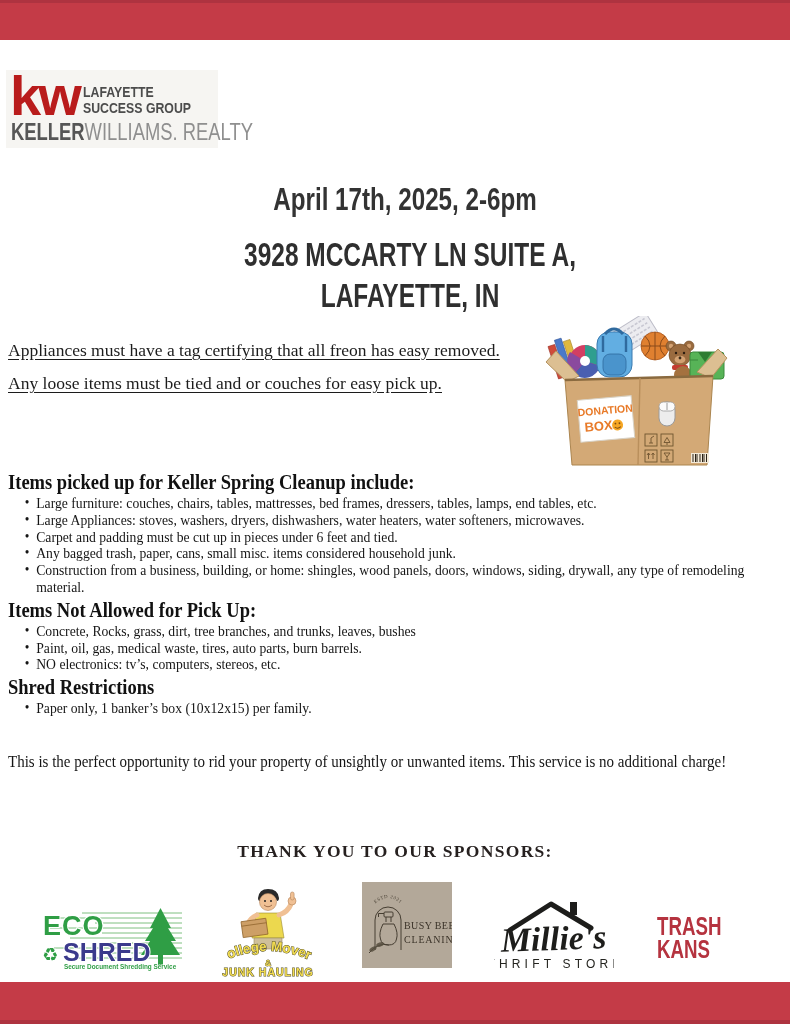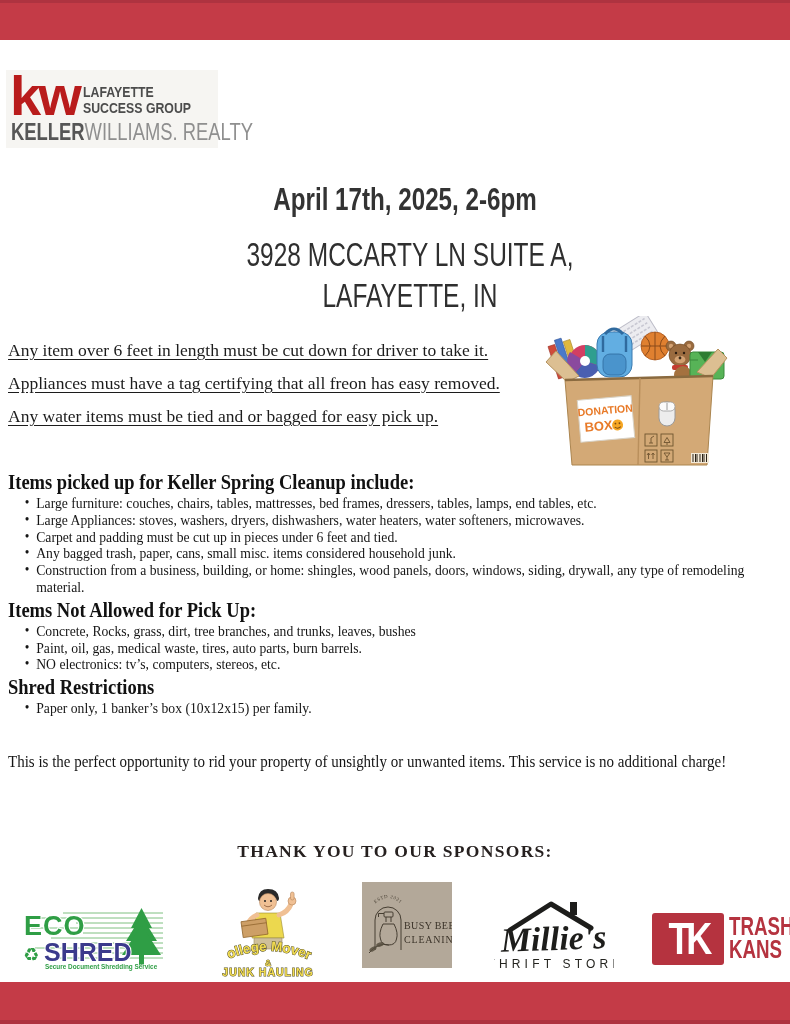--- a/index.html
+++ b/index.html
@@ -28,21 +28,21 @@
   .kw-realty { color:#8f8f8f; }
 
   
   .headline { position:absolute; left:30px; right:0; top:52px; text-align:center;
               font-family:"Liberation Sans",sans-serif; font-weight:bold; color:#2e2e2e; }
   .headline .line { font-size:72px; line-height:62px; white-space:nowrap; transform:scaleX(0.68); }
   .event-date { position:absolute; left:30px; right:10px; top:183px; text-align:center;
                 font-family:"Liberation Sans",sans-serif; font-weight:bold; color:#333; }
   .event-date .line { font-size:31px; line-height:34px; white-space:nowrap; transform:scaleX(0.78); }
   .event-address { position:absolute; left:30px; right:0; top:234px; text-align:center;
-                   font-family:"Liberation Sans",sans-serif; font-weight:normal; color:#2f2f2f; }
+                   font-family:"Liberation Sans",sans-serif; font-weight:bold; color:#2f2f2f; }
   .event-address .line { font-size:34px; line-height:41px; white-space:nowrap; transform:scaleX(0.72); }
 
   
   .rules { position:absolute; left:8px; top:341px; width:548px; font-size:17.5px;
            line-height:19px; color:#1c1c1c; }
   .rule-line { text-decoration:underline; text-underline-offset:3px; margin-bottom:14px;
                white-space:nowrap; }
 
   
   .donation-art { position:absolute; left:543px; top:316px; width:186px; height:152px; }
@@ -59,21 +59,21 @@
 
   .closing { position:absolute; left:8px; top:751px; width:886px; transform:scaleX(0.882);
              transform-origin:0 0; font-size:17px; line-height:22px; color:#151515; }
 
   .sponsors-heading { position:absolute; left:0; right:0; top:841px; text-align:center;
                       font-family:"Liberation Serif",serif; font-weight:bold; font-size:17.5px;
                       letter-spacing:1.3px; color:#26201f; }
 
   
   .sponsor { position:absolute; }
-  .logo-ecoshred { left:21px; top:906px; }
+  .logo-ecoshred { left:40px; top:906px; }
   .logo-college { left:222px; top:886px; }
   .logo-busybees { left:362px; top:882px; width:90px; height:86px; background:#b3a899; }
   .logo-millies { left:494px; top:896px; }
   .logo-tk { left:652px; top:913px; display:flex; align-items:flex-start; }
 
   .tk-box { width:72px; height:52px; background:#b5333f; border-radius:3px; display:flex;
             align-items:center; justify-content:center; }
   .tk-box span { font-family:"Liberation Sans",sans-serif; font-weight:bold; font-size:44px;
                  color:#ffffff; letter-spacing:-5px; transform:scaleX(0.82); display:inline-block; }
   .tk-words { margin-left:5px; font-family:"Liberation Sans",sans-serif; font-weight:bold;
@@ -102,23 +102,22 @@
 
   <div class="event-date">
     <div class="line">April 17th, 2025, 2-6pm</div>
   </div>
   <div class="event-address">
     <div class="line">3928 MCCARTY LN SUITE A,</div>
     <div class="line">LAFAYETTE, IN</div>
   </div>
 
   <div class="rules">
-    <div class="rule-line">Any item over 6 feet in length must be cut down for driver to take it. </div>
     <div class="rule-line">Appliances must have a tag certifying that all freon has easy removed. </div>
-    <div class="rule-line">Any water items must be tied and or bagged for easy pick up. </div>
+    <div class="rule-line">Any loose items must be tied and or couches for easy pick up. </div>
   </div>
 
   <div class="donation-art">
     <svg viewBox="0 0 186 152" width="186" height="152">
 
       <g>
 
         <g transform="rotate(-18 22 44)">
           <rect x="10" y="26" width="7" height="34" fill="#cf4a3a" stroke="#9a2f24" stroke-width="0.6"></rect>
           <rect x="18" y="22" width="7" height="38" fill="#4a7ac9" stroke="#2f549a" stroke-width="0.6"></rect>
@@ -324,23 +323,20 @@
       <g>
         <path d="M16,34 L57,8 L97,32" stroke="#1d1d1b" stroke-width="5" fill="none" stroke-linecap="round" stroke-linejoin="round"></path>
         <rect x="76" y="6" width="7" height="13" fill="#1d1d1b"></rect>
       </g>
       <text x="60" y="54" text-anchor="middle" font-family="'Liberation Serif',serif" font-style="italic" font-weight="bold" font-size="34" fill="#1d1d1b" transform="rotate(-2 60 54)">Millie's</text>
       <text x="62" y="72" text-anchor="middle" font-family="'Liberation Sans',sans-serif" font-size="12" letter-spacing="4.2" fill="#24241f">THRIFT STORE</text>
     </svg>
   </div>
 
   <div class="sponsor logo-tk">
-    <div class="tk-box">
-      <span>TK</span>
-    </div>
     <div class="tk-words">
       <div>TRASH</div>
       <div>KANS</div>
     </div>
   </div>
 
   <div class="bar-bottom"></div>
 
 </div>
 

